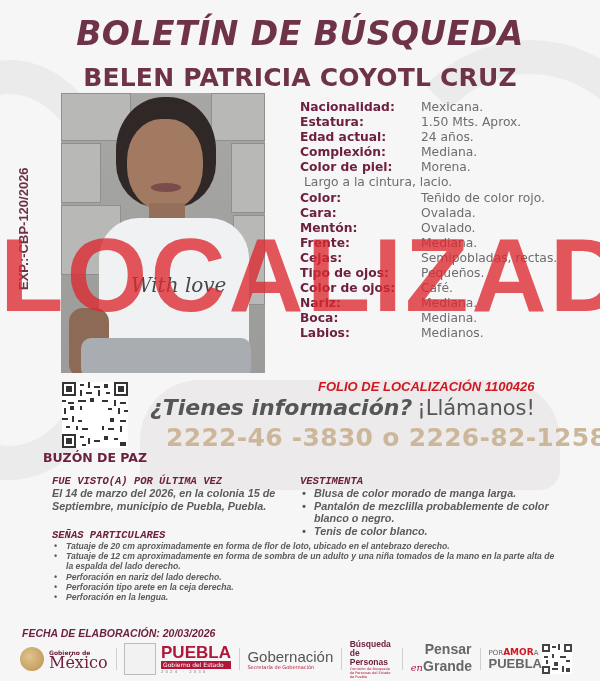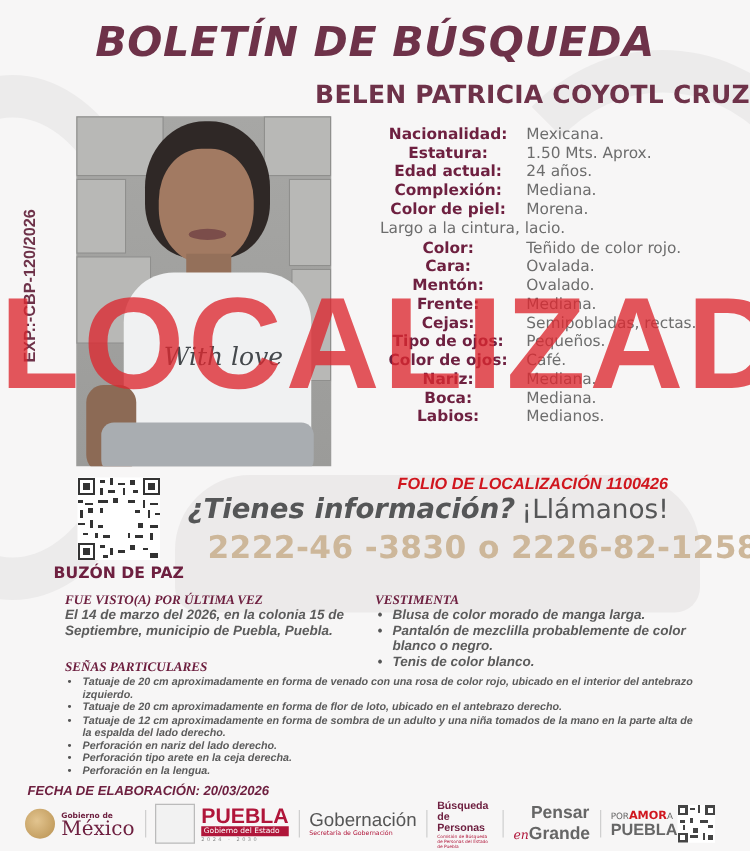--- a/index.html
+++ b/index.html
@@ -7,60 +7,60 @@
   body { position: relative; font-family: "DejaVu Sans", sans-serif; color: #555; }
   .bg-deco { position: absolute; inset: 0; overflow: hidden; pointer-events: none; }
   .bg-deco .swirl { position: absolute; border: 34px solid #ecebeb; border-radius: 50%; }
   .bg-deco .s1 { left: -120px; top: 60px; width: 260px; height: 420px; border-right-color: transparent; }
   .bg-deco .s2 { left: 380px; top: 40px; width: 300px; height: 320px; border-left-color: transparent; border-bottom-color: transparent; }
   .bg-deco .band { position: absolute; left: 140px; top: 380px; width: 420px; height: 110px; background: #eceaea; border-radius: 60px 60px 20px 20px; }
 
   .title { position: absolute; left: 0; right: 0; top: 14px; text-align: center;
     font-family: "DejaVu Sans", sans-serif; font-weight: bold; font-style: italic;
     font-size: 33px; letter-spacing: 0.5px; color: #6e3249; }
-  .subtitle { position: absolute; left: 0; right: 0; top: 63px; text-align: right;
-    font-family: "DejaVu Sans", sans-serif; font-weight: bold; font-size: 20px;
+  .subtitle { position: absolute; left: 0; right: 0; top: 63px; text-align: center;
+    font-family: "DejaVu Sans", sans-serif; font-weight: bold; font-size: 25px;
     letter-spacing: 0.2px; color: #6e3249; }
 
   .exp { position: absolute; left: 16px; top: 290px; transform: rotate(-90deg); transform-origin: left top;
     font-family: "Liberation Sans", sans-serif; font-weight: bold; font-size: 13px; color: #6e3249; white-space: nowrap; }
 
   .photo { position: absolute; left: 61px; top: 93px; width: 204px; height: 280px; overflow: hidden;
     background: linear-gradient(180deg, #a7a7a5 0%, #9b9b99 100%); }
   .photo .brick { position: absolute; background: #b8b8b6; border: 1px solid #8f8f8d; }
   .photo .hair { position: absolute; left: 55px; top: 4px; width: 100px; height: 110px; background: #2f2826; border-radius: 48% 48% 40% 40%; }
   .photo .face { position: absolute; left: 66px; top: 26px; width: 76px; height: 92px; background: #a27a62; border-radius: 45% 45% 48% 48%; }
   .photo .lips { position: absolute; left: 90px; top: 90px; width: 30px; height: 9px; background: #7b4d4a; border-radius: 50%; }
   .photo .neck { position: absolute; left: 88px; top: 110px; width: 36px; height: 30px; background: #94705a; }
   .photo .shirt { position: absolute; left: 38px; top: 125px; width: 150px; height: 135px; background: #f0f1f2; border-radius: 40px 40px 8px 8px; }
   .photo .shirt-text { position: absolute; left: 70px; top: 180px; font-family: "DejaVu Serif", serif; font-style: italic; font-size: 20px; color: #44484c; }
   .photo .arm { position: absolute; left: 8px; top: 215px; width: 40px; height: 70px; background: #8c6a55; border-radius: 14px; }
   .photo .pants { position: absolute; left: 20px; top: 245px; width: 170px; height: 40px; background: #a9adb1; border-radius: 10px; }
 
   .details { position: absolute; left: 300px; top: 100px; width: 300px; }
   .detail-row { display: flex; height: 15.1px; line-height: 15.1px; font-size: 12.3px; }
-  .detail-label { width: 117px; text-align: center; font-weight: bold; color: #6e2040; white-space: nowrap; }
+  .detail-label { width: 117px; text-align: left; font-weight: bold; color: #6e2040; white-space: nowrap; }
   .detail-value { padding-left: 4px; color: #6d6d6d; white-space: nowrap; }
 
   .stamp { position: absolute; left: 0; right: 0; top: 223px; text-align: center;
     font-family: "Liberation Sans", sans-serif; font-weight: bold; font-size: 104px; line-height: 104px;
     letter-spacing: 3px; color: rgba(220, 40, 48, 0.78); white-space: nowrap; }
 
   .qr { position: absolute; left: 62px; top: 382px; width: 66px; height: 66px; background: #fff; }
   .qr-label { position: absolute; left: 40px; top: 450px; width: 110px; text-align: center; font-weight: bold; font-size: 12.5px; color: #6e2040; }
 
   .folio { position: absolute; left: 318px; top: 379px; font-family: "Liberation Sans", sans-serif; font-weight: bold; font-style: italic;
     font-size: 13px; color: #d0161e; white-space: nowrap; }
   .ask { position: absolute; left: 150px; top: 395px; white-space: nowrap; }
   .ask-bold { font-family: "DejaVu Sans", sans-serif; font-weight: bold; font-style: italic; font-size: 22px; color: #555657; }
   .ask-light { font-family: "DejaVu Sans", sans-serif; font-size: 21px; color: #555657; }
   .phones { position: absolute; left: 166px; top: 423px; font-family: "DejaVu Sans", sans-serif; font-weight: bold;
     font-size: 25px; color: #cdb79a; white-space: nowrap; letter-spacing: 0.3px; }
 
-  .sec-title { font-family: Liberation Serif, serif; font-weight: bold; font-style: italic; font-size: 10.5px; color: #6e2040; }
+  .sec-title { font-family: Liberation Mono, monospace; font-weight: bold; font-style: italic; font-size: 10.5px; color: #6e2040; }
   .sec-text { font-family: "Liberation Sans", sans-serif; font-weight: bold; font-style: italic; font-size: 10.8px; color: #5b5b5b; line-height: 12.5px; }
   .last-seen { position: absolute; left: 52px; top: 475px; width: 240px; }
   .clothes { position: absolute; left: 300px; top: 475px; width: 260px; }
   .clothes ul, .marks ul { list-style: none; }
   .clothes li, .marks li { position: relative; padding-left: 14px; }
   .clothes li::before, .marks li::before { content: "•"; position: absolute; left: 2px; top: 0; color: #555; }
   .marks { position: absolute; left: 52px; top: 529px; width: 510px; }
   .marks .sec-text { font-size: 8.6px; line-height: 10.2px; }
   .marks .sec-title { font-size: 10.5px; }
 
@@ -262,21 +262,20 @@
   <ul>
     <li class="sec-text">Blusa de color morado de manga larga.</li>
     <li class="sec-text">Pantalón de mezclilla probablemente de color blanco o negro.</li>
     <li class="sec-text">Tenis de color blanco.</li>
   </ul>
 </div>
 
 <div class="marks">
   <div class="sec-title">SEÑAS PARTICULARES</div>
   <ul>
-    <li class="sec-text">Tatuaje de 20 cm aproximadamente en forma de venado con una rosa de color rojo, ubicado en el interior del antebrazo izquierdo.</li>
     <li class="sec-text">Tatuaje de 20 cm aproximadamente en forma de flor de loto, ubicado en el antebrazo derecho.</li>
     <li class="sec-text">Tatuaje de 12 cm aproximadamente en forma de sombra de un adulto y una niña tomados de la mano en la parte alta de la espalda del lado derecho.</li>
     <li class="sec-text">Perforación en nariz del lado derecho.</li>
     <li class="sec-text">Perforación tipo arete en la ceja derecha.</li>
     <li class="sec-text">Perforación en la lengua.</li>
   </ul>
 </div>
 
 <div class="fecha">FECHA DE ELABORACIÓN: 20/03/2026</div>
 

